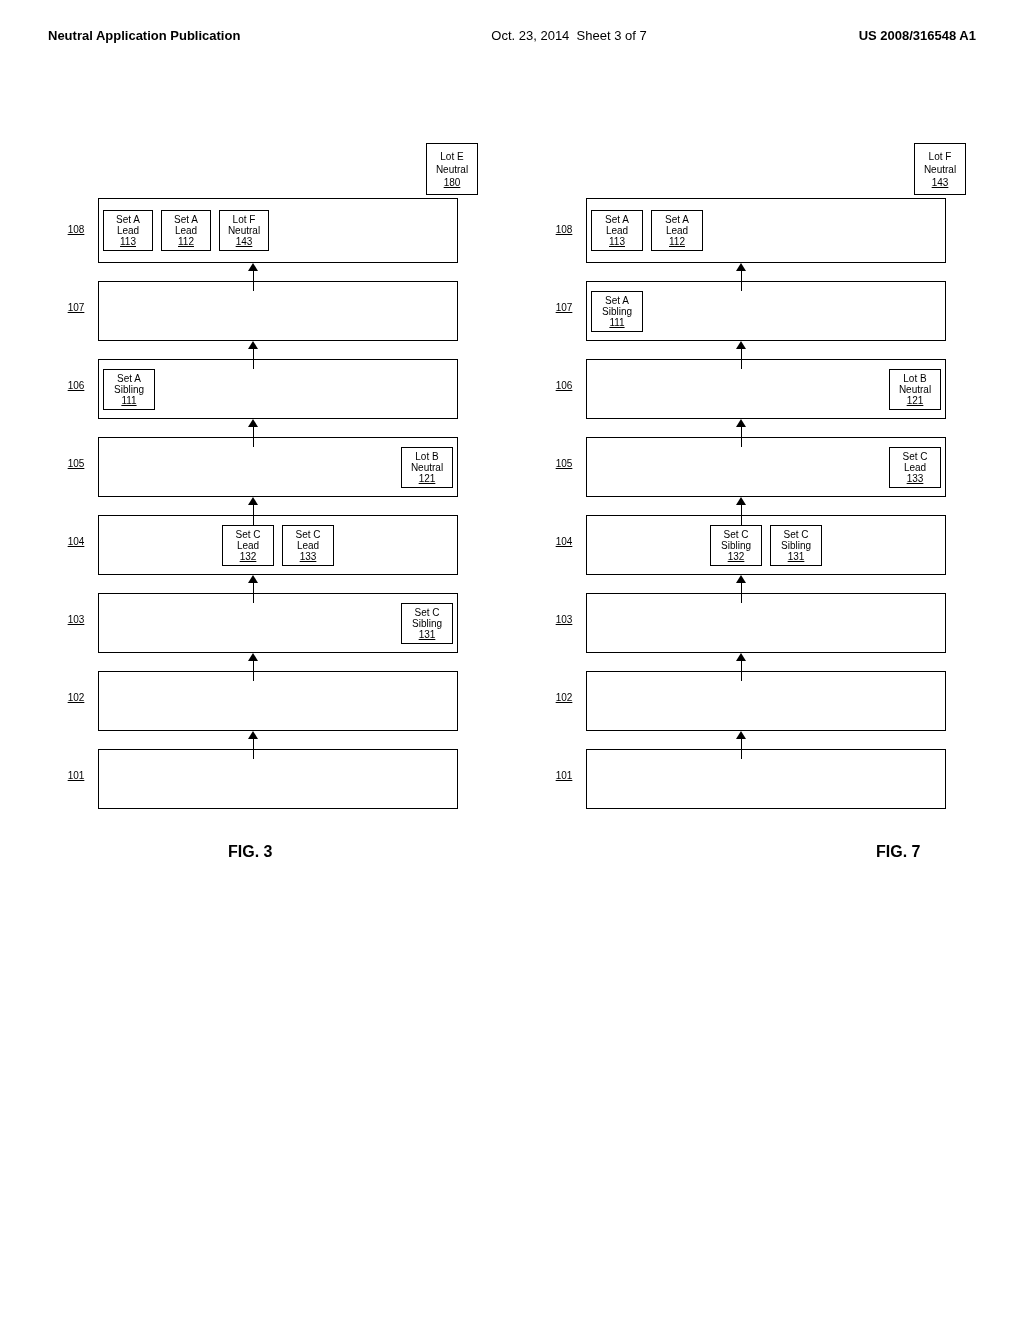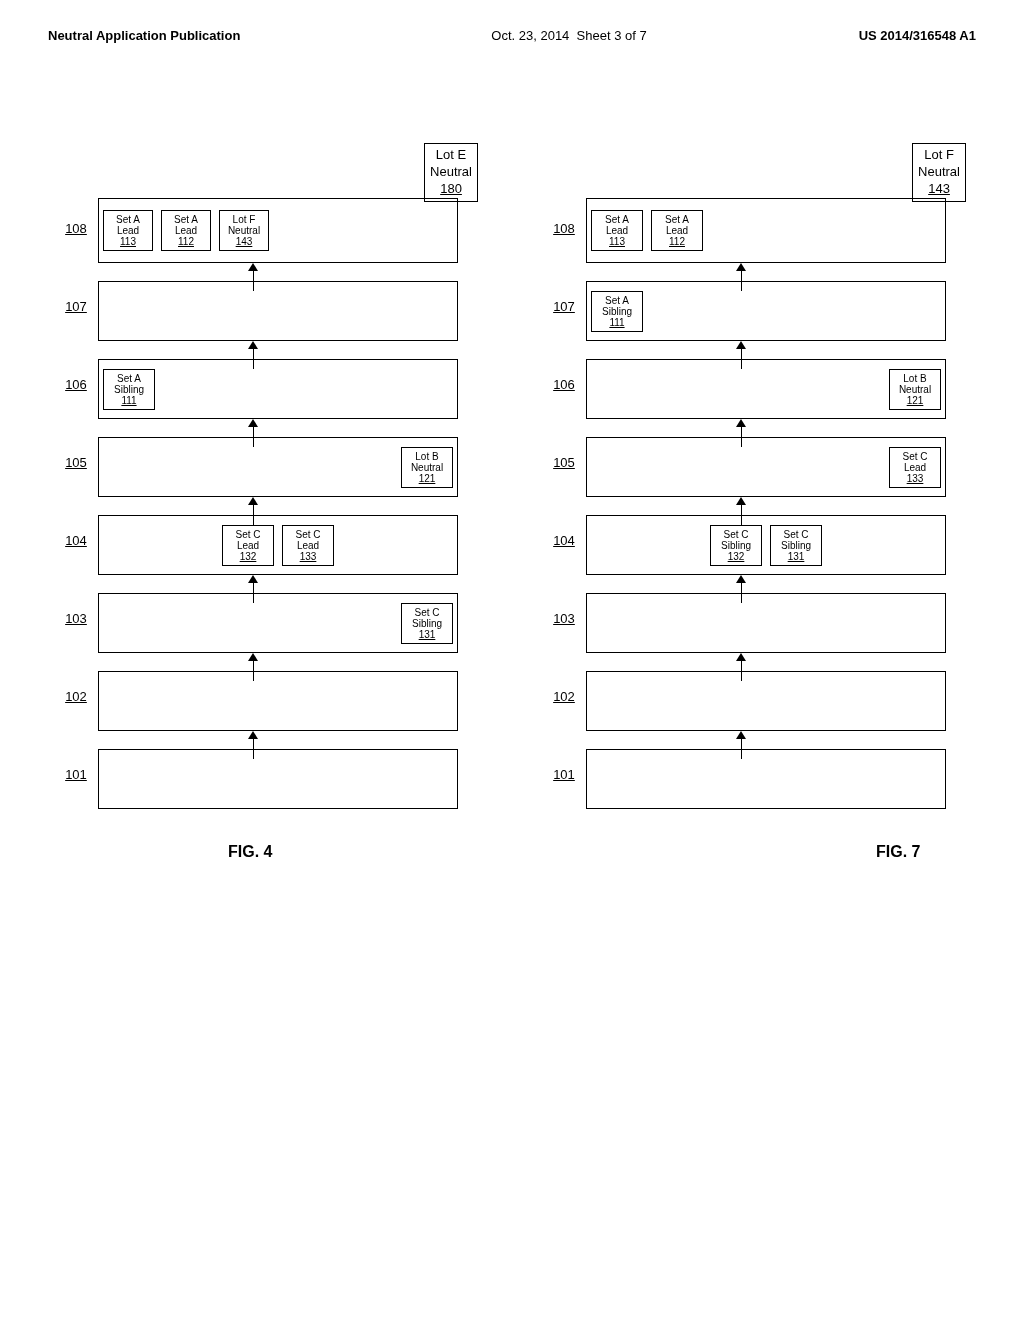--- a/index.html
+++ b/index.html
@@ -37,21 +37,21 @@
     
     .figure-area {
       position: relative;
       width: 440px;
     }
 
     
     .box {
       border: 1px solid #000;
       padding: 3px 5px;
-      font-size: 13px;
+      font-size: 10px;
       line-height: 1.3;
       text-align: center;
       background: #fff;
       min-width: 44px;
       min-height: 44px;
       display: flex;
       flex-direction: column;
       justify-content: center;
       align-items: center;
       position: absolute;
@@ -82,21 +82,21 @@
     }
   </style>
 </head>
 <body>
 
 <div class="header">
   <div class="header-left">Neutral Application Publication</div>
   <div class="header-center">
     <span>Oct. 23, 2014</span>&nbsp;&nbsp;<span>Sheet 3 of 7</span>
   </div>
-  <div class="header-right">US 2014/316548 A1</div>
+  <div class="header-right">US 2008/316548 A1</div>
 </div>
 
 <div class="diagrams-container">
 
   <div class="figure-area">
     <div class="fig-inner">
 
       <div class="box" style="top:0px; right:10px; min-width:52px; min-height:52px;">
         <span>Lot E</span>
         <span>Neutral</span>
@@ -204,21 +204,21 @@
         <div class="arrow-head"></div>
         <div class="arrow-line" style="height:20px;"></div>
       </div>
 
       <div class="box" style="top:606px; left:2px; width:52px; min-height:52px; border:none;">
         <span class="underline">101</span>
       </div>
       <div style="position:absolute; top:606px; left:50px; border:1px solid #000; width:360px; height:60px;">
       </div>
 
-      <div style="position:absolute; top:700px; left:180px; font-size:16px; font-weight:bold;">FIG. 4</div>
+      <div style="position:absolute; top:700px; left:180px; font-size:16px; font-weight:bold;">FIG. 3</div>
     </div>
   </div>
 
   <div class="figure-area">
     <div class="fig-inner">
 
       <div class="box" style="top:0px; right:10px; min-width:52px; min-height:52px;">
         <span>Lot F</span>
         <span>Neutral</span>
         <span class="underline">143</span>

